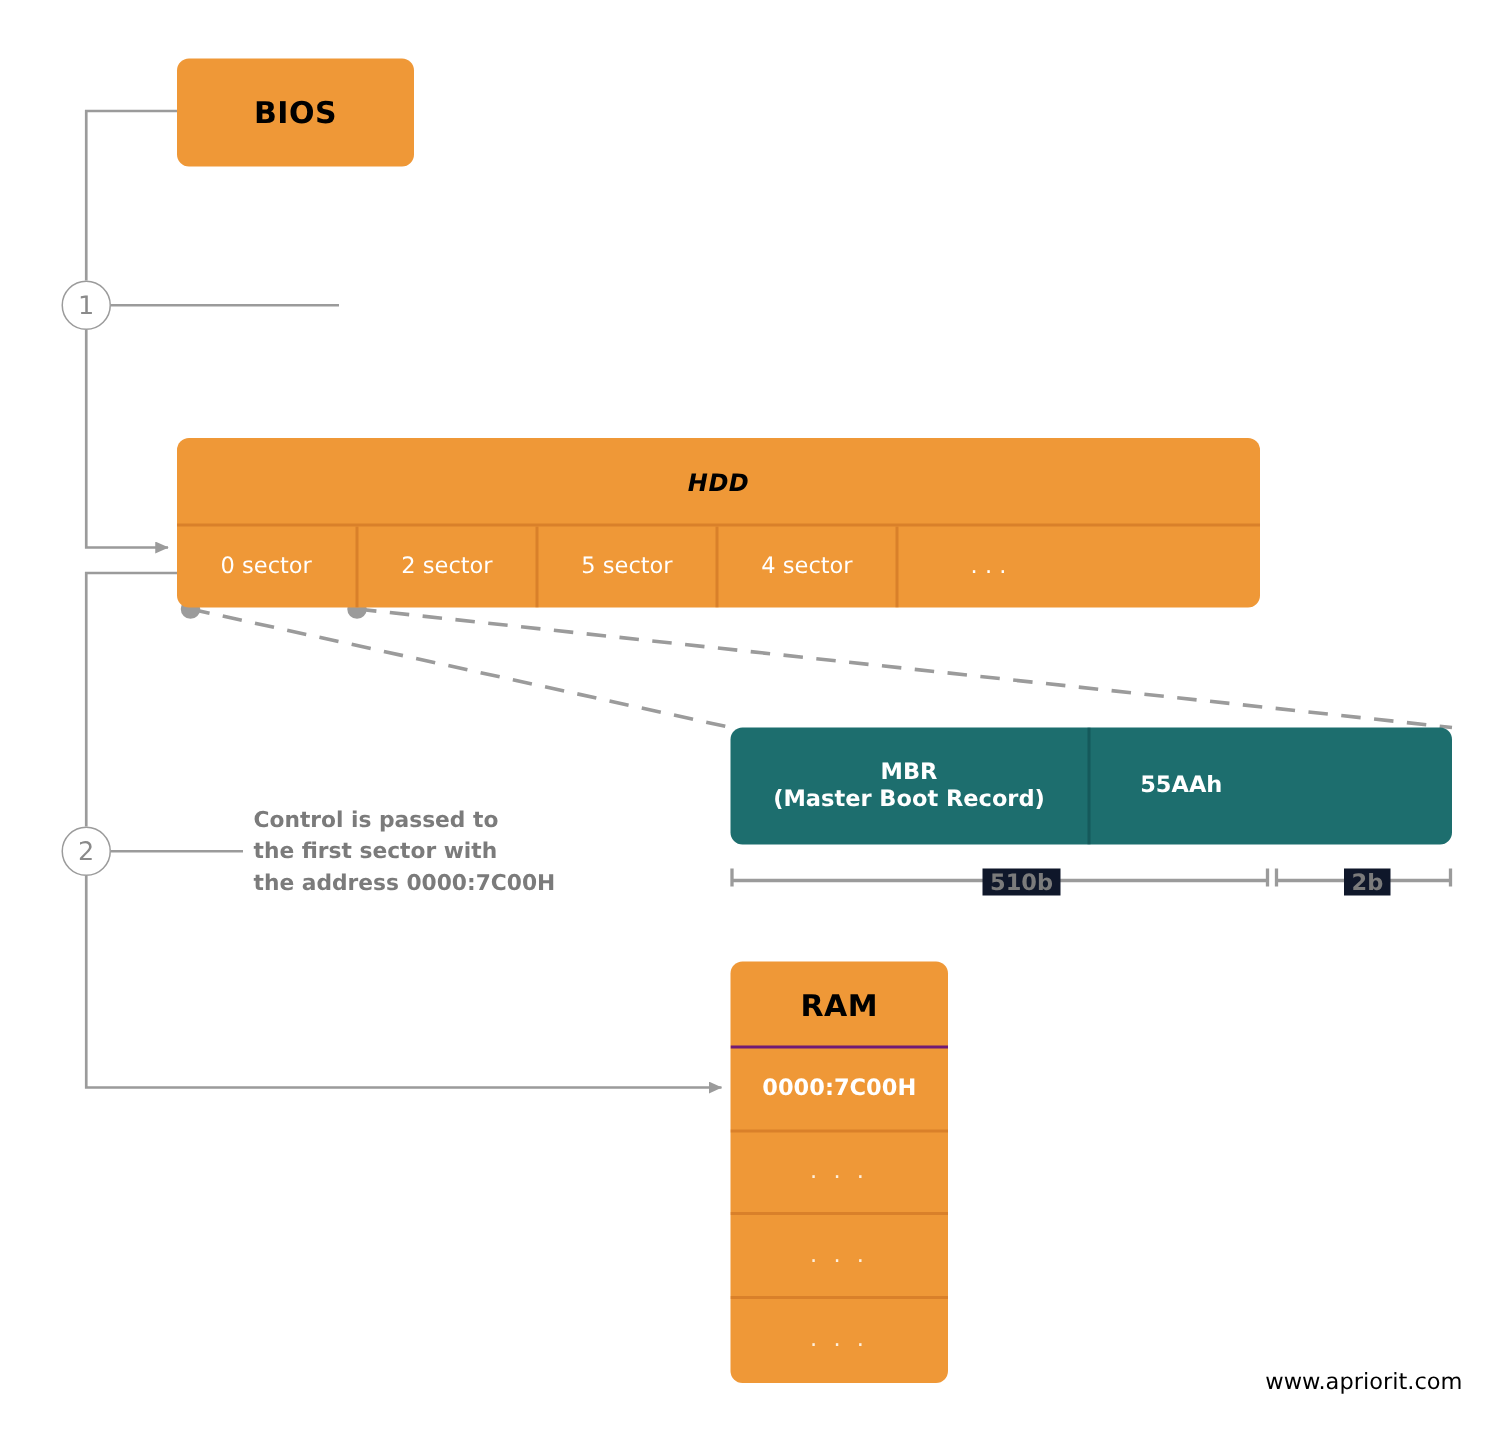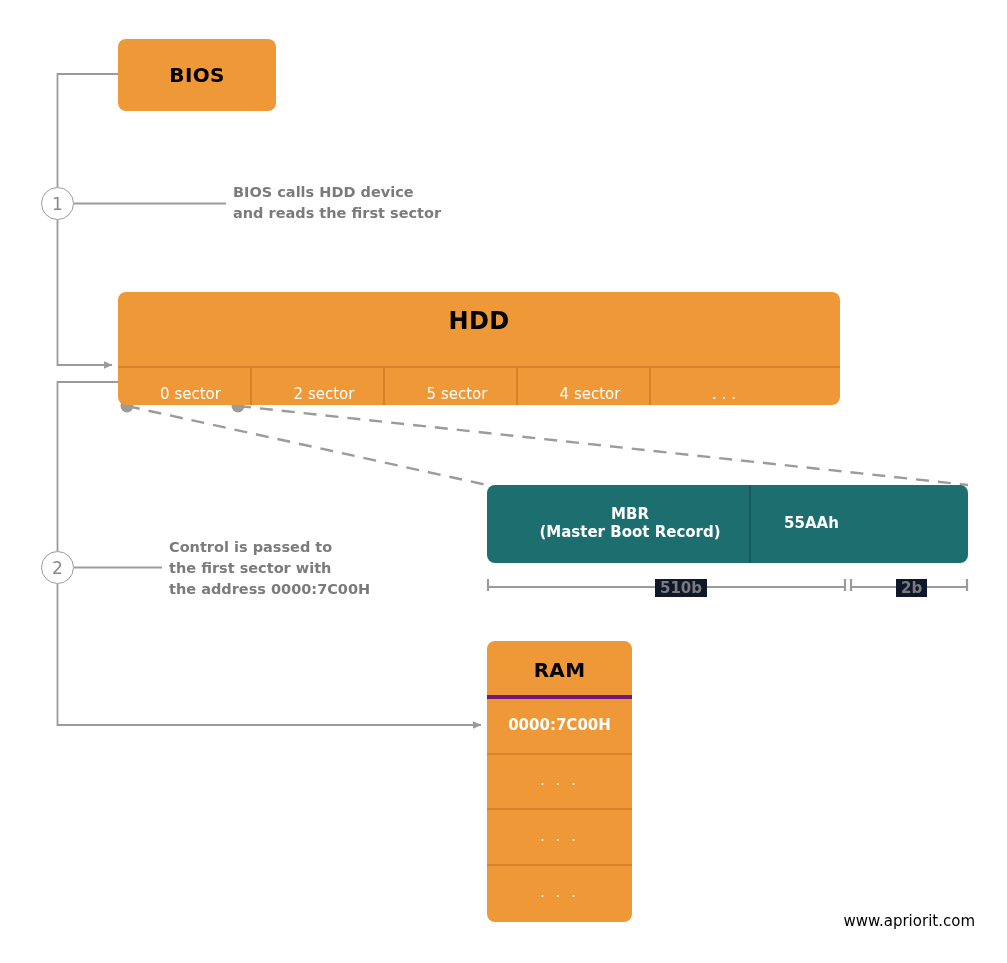--- a/index.html
+++ b/index.html
@@ -64,62 +64,62 @@
     line-height: 72px;
     height: 72px;
   }
 
   
   #hdd {
     left: 118px; top: 292px;
     width: 722px; height: 113px;
   }
   #hdd .blk-head {
-    font-size: 24px;
-    height: 76px;
+    font-size: 16px;
+    height: 59px;
     line-height: 59px;
     border-bottom: 2px solid #d9802a;
+    font-style: italic;
   }
   #hdd .sector-row {
     display: flex;
     height: 54px;
   }
   #hdd .sector-row .cell {
     font-size: 15px;
     height: 54px;
     border-right: 2px solid #d9802a;
-    margin-left: 13px;
   }
   #hdd .sector-row .cell:last-child { border-right: none; }
 
   
   #mbr {
     left: 487px; top: 485px;
     width: 481px; height: 78px;
   }
-  #mbr .mbr-row { display: flex; height: 98px; margin-left: 24px; }
+  #mbr .mbr-row { display: flex; height: 98px; }
   #mbr .mbr-row .cell {
     font-size: 15px;
     font-weight: bold;
     height: 78px;
     border-right: 2px solid #15595b;
     flex-direction: column;
   }
   #mbr .mbr-row .cell:last-child { border-right: none; }
 
   
   #ram {
     left: 487px; top: 641px;
     width: 145px; height: 281px;
   }
   #ram .blk-head {
     font-size: 20px;
     height: 58px;
     line-height: 58px;
-    border-bottom: 4px solid #701a75;
+    border-bottom: 2px solid #701a75;
   }
   #ram .ram-cell {
     height: 55.5px;
     font-size: 15px;
     font-weight: bold;
     border-bottom: 2px solid #d9802a;
     text-align: center;
   }
   #ram .ram-cell:last-child { border-bottom: none; }
   #ram .ram-cell.ellipsis {
@@ -248,22 +248,20 @@
 
   <div class="block orange" id="ram">
     <div class="blk-head">RAM</div>
     <div class="cell ram-cell">0000:7C00H</div>
     <div class="cell ram-cell ellipsis">. . .</div>
     <div class="cell ram-cell ellipsis">. . .</div>
     <div class="cell ram-cell ellipsis">. . .</div>
   </div>
 
   <div class="step-num" id="step1-num">1</div>
-  <div class="step-text" id="step1-text">BIOS calls HDD device
-and reads the first sector</div>
 
   <div class="step-num" id="step2-num">2</div>
   <div class="step-text" id="step2-text">Control is passed to
 the first sector with
 the address 0000:7C00H</div>
 
   <div id="watermark">www.apriorit.com</div>
 
 </div>
 

